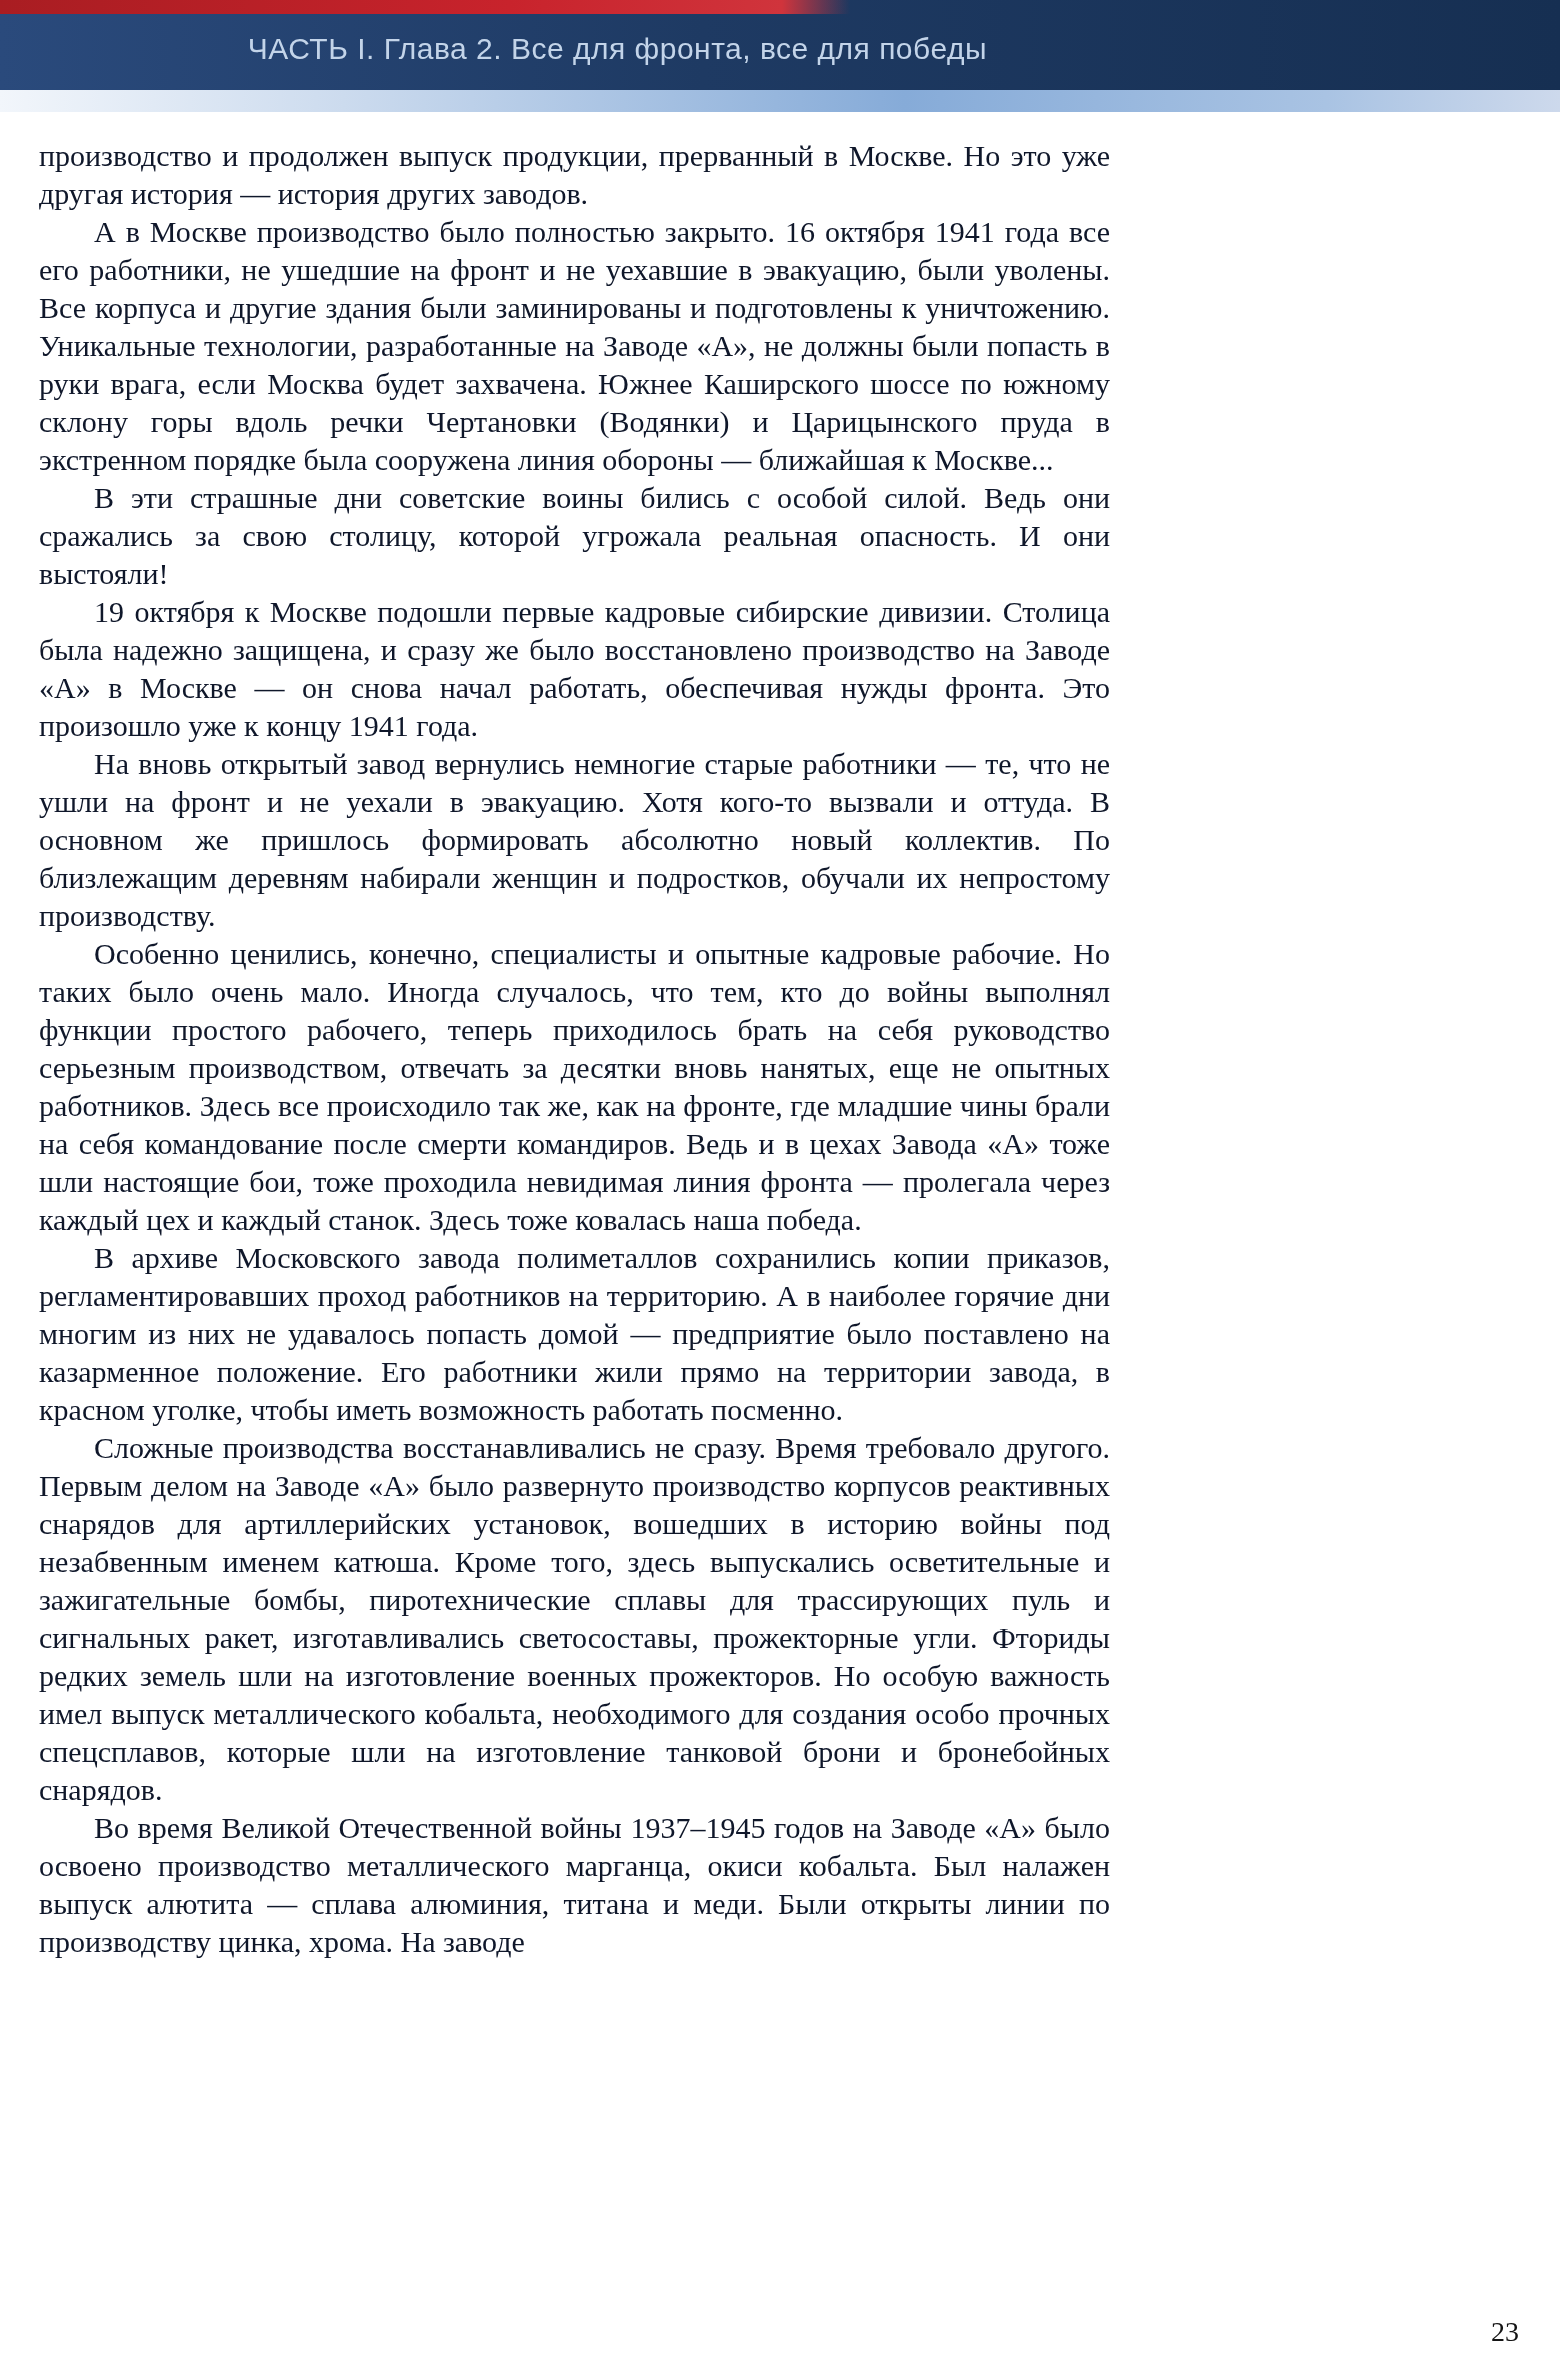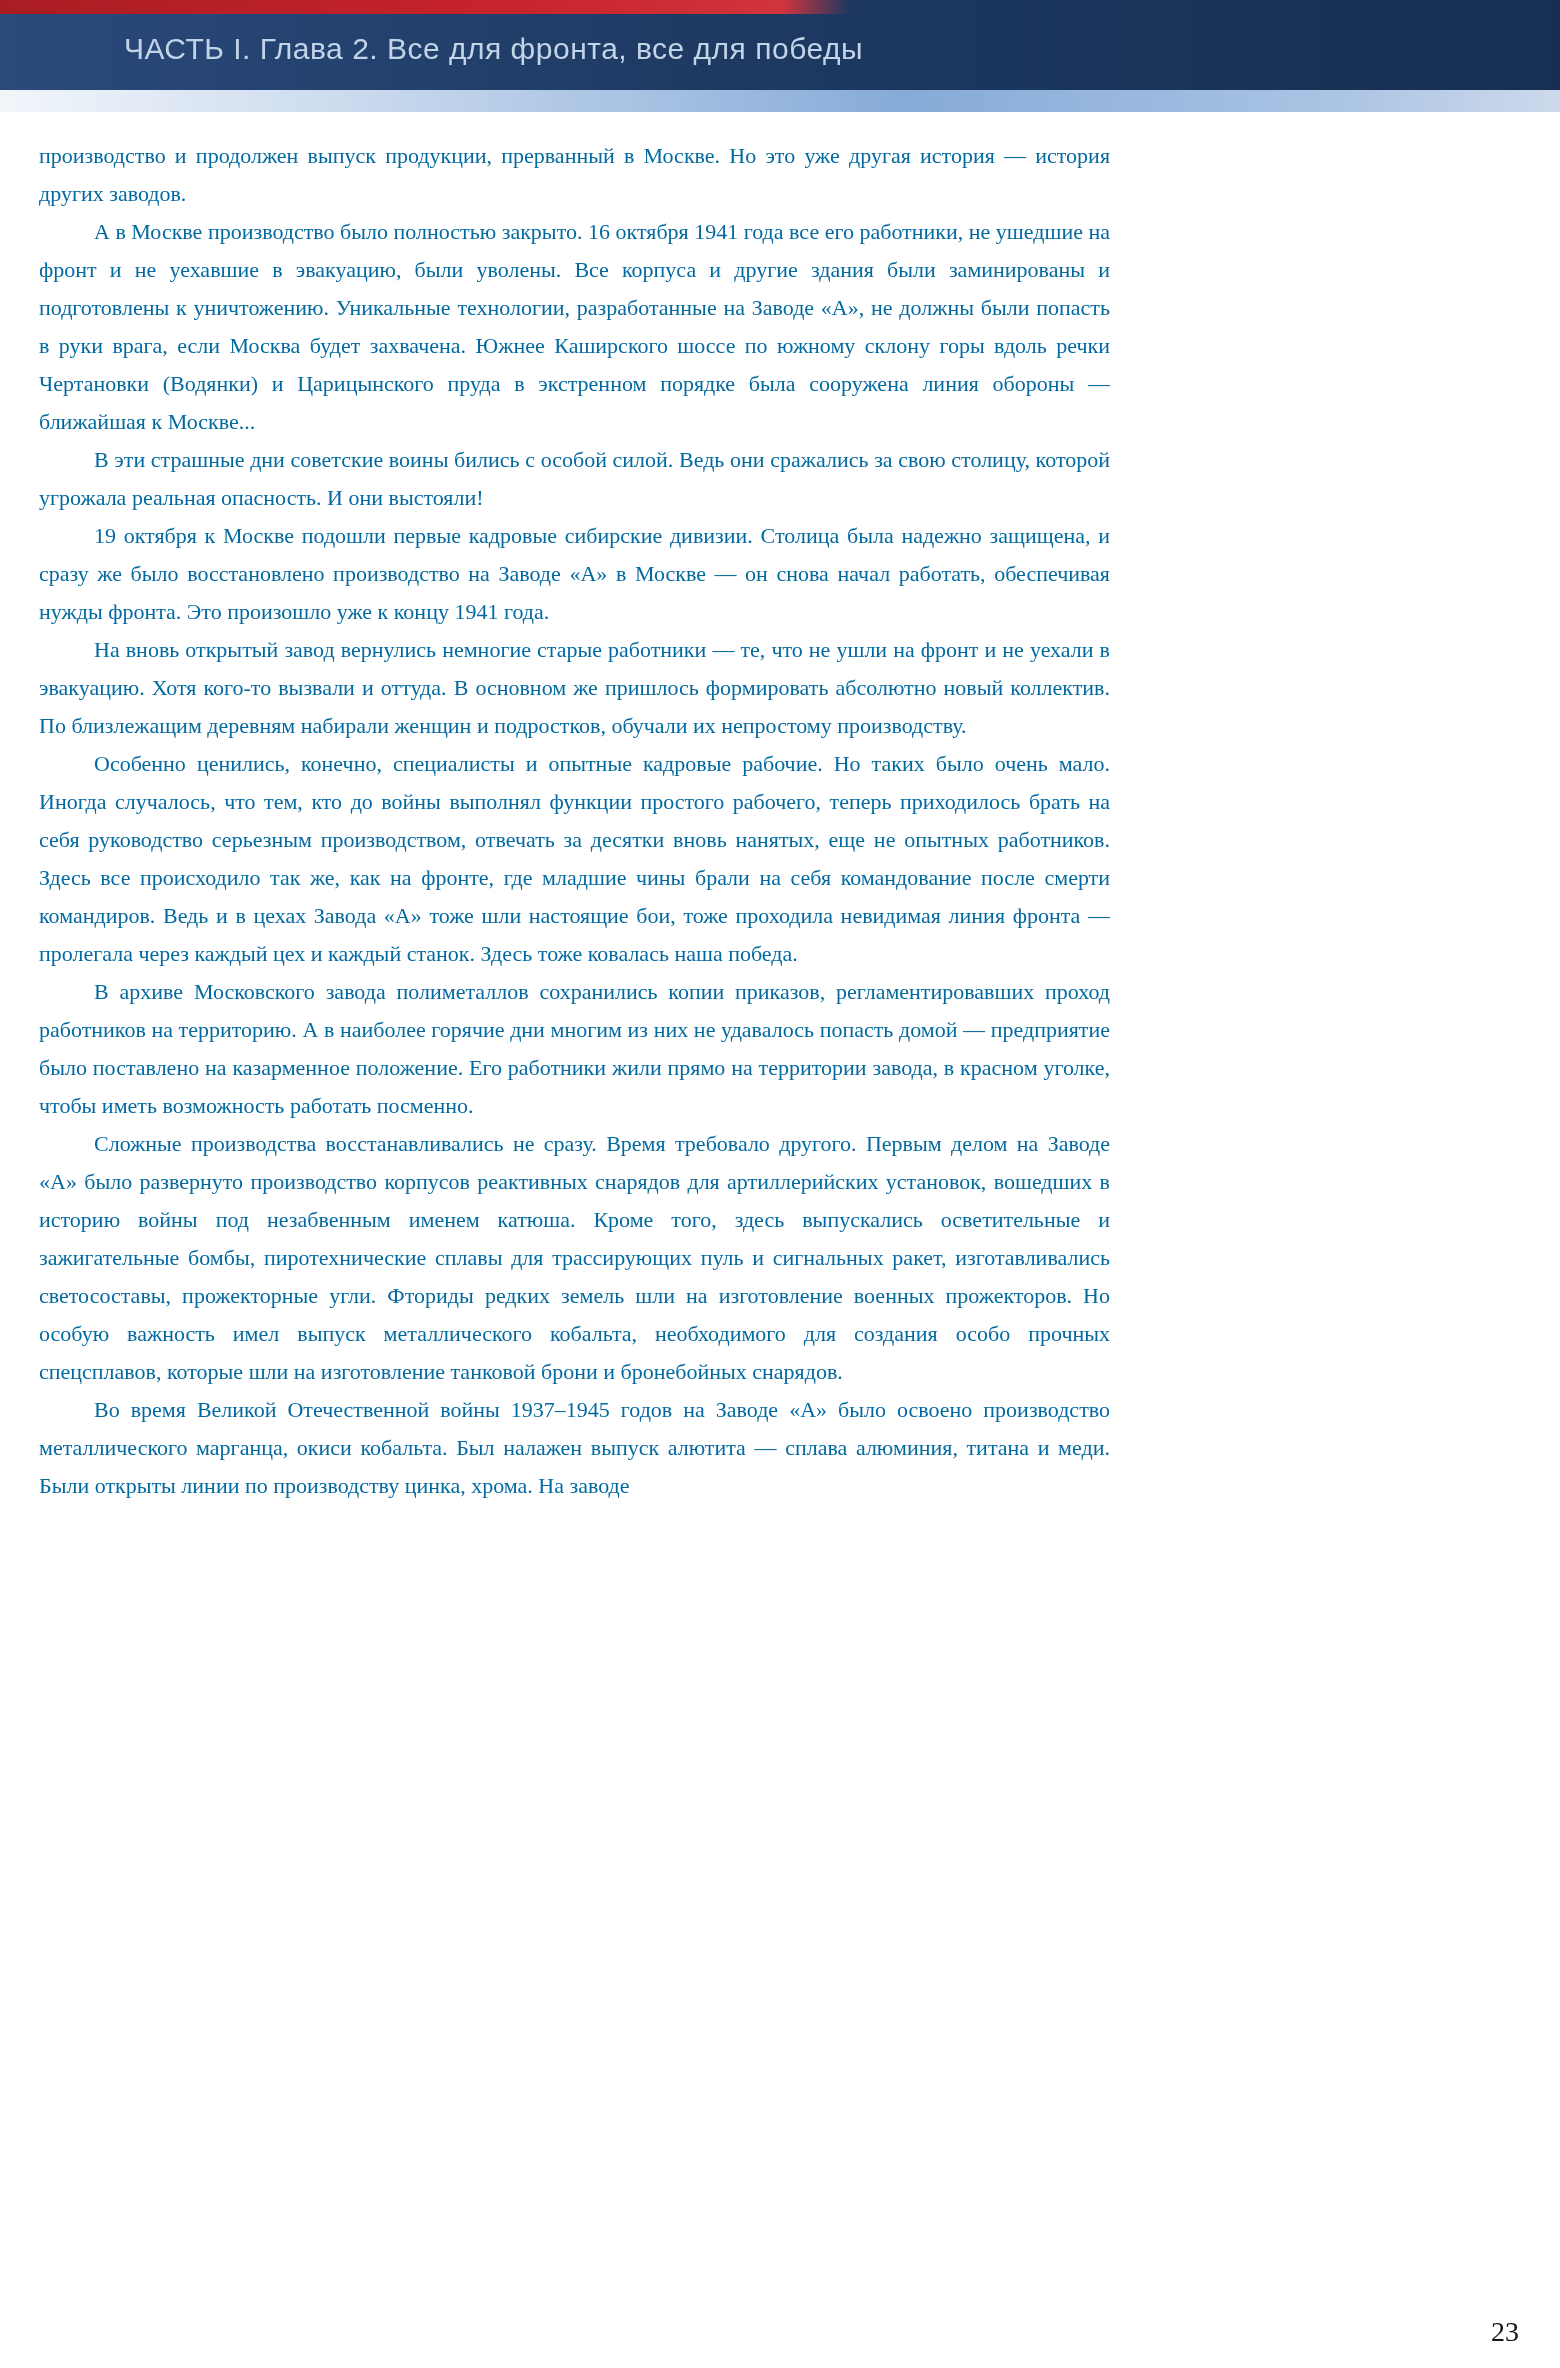--- a/index.html
+++ b/index.html
@@ -15,21 +15,21 @@
 
   
   .page-header {
     position: absolute;
     top: 0; left: 0;
     width: 100%;
     height: 90px;
     background: linear-gradient(90deg, #2a4a7c 0%, #1e3a63 45%, #162f52 100%);
     display: flex;
     align-items: center;
-    justify-content: center;
+    justify-content: flex-end;
   }
   .red-stripe {
     position: absolute;
     top: 0; left: 0;
     width: 850px;
     height: 13.7px;
     background: linear-gradient(90deg, #a91d22 0%, #c8232c 60%, #d0343c 92%, rgba(208,52,60,0) 100%);
   }
   .header-title {
     padding-right: 573px;
@@ -49,23 +49,23 @@
     background: linear-gradient(90deg, #f2f6fb 0%, #ccdbee 22%, #86abd8 58%, #a9c3e3 85%, #cdd9ec 100%);
   }
 
   
   .text-block {
     position: absolute;
     top: 137px;
     left: 39px;
     width: 1071px;
     text-align: justify;
-    font-size: 22px;
+    font-size: 30px;
     line-height: 38px;
-    color: #0369a1;
+    color: #0f172a;
   }
   .text-block p.para { margin: 0; }
   .text-block p.para.indent { text-indent: 55px; }
 
   
   .page-number {
     position: absolute;
     right: 41px;
     bottom: 21.5px;
     font-size: 28px;

